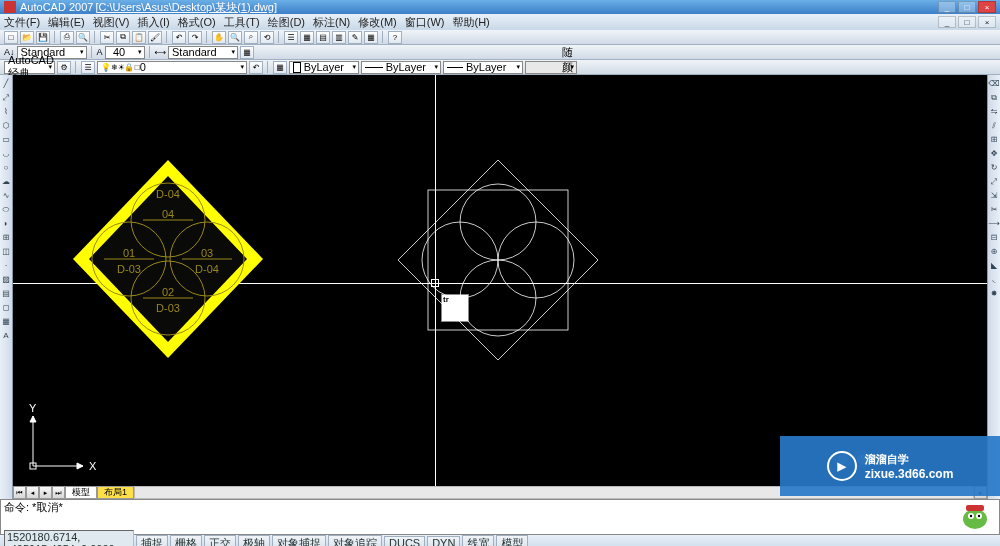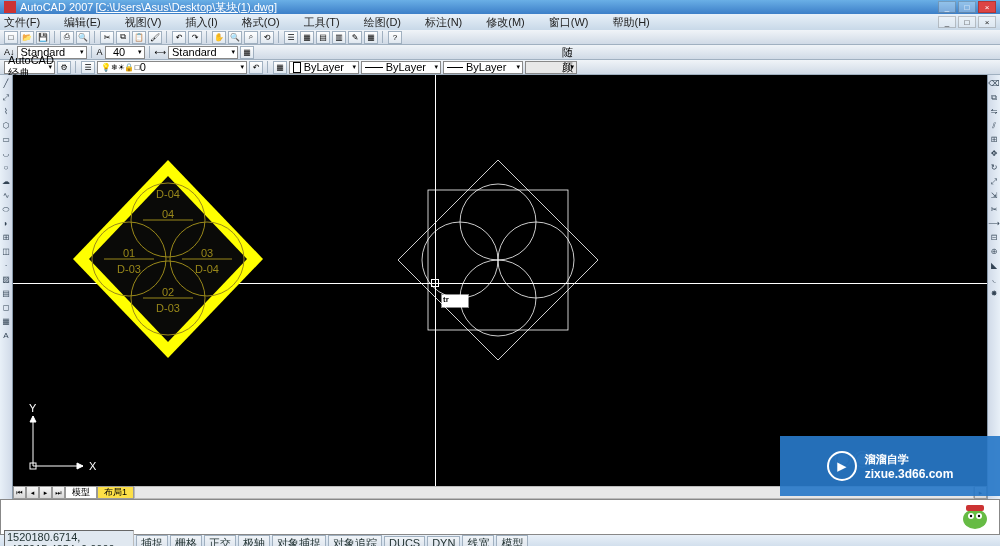--- a/index.html
+++ b/index.html
@@ -4,42 +4,42 @@
   <style>
     * { margin: 0; padding: 0; box-sizing: border-box; font-family: "Microsoft YaHei", sans-serif; font-size: 11px; }
     body { width: 1000px; height: 546px; background: #5a9ad6; overflow: hidden; position: relative; }
     
     .titlebar { height: 14px; background: linear-gradient(#6aafe6,#3c7fc8); display: flex; align-items: center; padding: 0 4px; color: #fff; font-size: 10px; }
     .titlebar .logo { width: 12px; height: 12px; background: #c33; margin-right: 4px; }
     .titlebar .winbtns { margin-left: auto; display: flex; gap: 2px; }
     .winbtn { width: 18px; height: 12px; background: rgba(255,255,255,0.3); border: 1px solid rgba(0,0,0,0.2); display: flex; align-items: center; justify-content: center; font-size: 8px; }
     .winbtn.close { background: #d44; }
     
-    .menubar { height: 16px; background: linear-gradient(#e8f0f8,#c8d8e8); display: flex; align-items: center; padding: 0 4px; font-size: 10px; color: #222; gap: 24px; }
+    .menubar { height: 16px; background: linear-gradient(#e8f0f8,#c8d8e8); display: flex; align-items: center; padding: 0 4px; font-size: 10px; color: #222; gap: 8px; }
     .menubar span { cursor: default; }
     
     .toolbar1, .toolbar2, .toolbar3 { height: 15px; background: linear-gradient(#f0f4f8,#d0dae6); display: flex; align-items: center; padding: 0 4px; gap: 2px; border-bottom: 1px solid #a0b0c0; }
     .tbtn { width: 14px; height: 13px; background: linear-gradient(#fff,#e0e8f0); border: 1px solid #a0b0c0; display: flex; align-items: center; justify-content: center; font-size: 8px; }
     .tsep { width: 2px; height: 12px; border-left: 1px solid #a0b0c0; margin: 0 2px; }
     .tdrop { height: 13px; background: #fff; border: 1px solid #888; font-size: 9px; padding: 0 14px 0 3px; display: flex; align-items: center; position: relative; }
     .tdrop::after { content: "▾"; position: absolute; right: 2px; font-size: 7px; }
     .swatch { width: 11px; height: 11px; border: 1px solid #666; }
     
     .workspace { position: relative; height: 424px; display: flex; }
     .left-tools { width: 13px; background: linear-gradient(90deg,#e8f0f8,#d0dae8); display: flex; flex-direction: column; gap: 1px; padding: 2px 0; border-right: 1px solid #8899aa; }
     .left-tools .lt { height: 13px; display: flex; align-items: center; justify-content: center; font-size: 8px; color: #345; }
     .right-tools { width: 13px; background: linear-gradient(90deg,#d0dae8,#e8f0f8); display: flex; flex-direction: column; gap: 1px; padding: 2px 0; border-left: 1px solid #8899aa; }
     .right-tools .rt { height: 13px; display: flex; align-items: center; justify-content: center; font-size: 8px; color: #345; }
     
     .canvas { flex: 1; background: #000; position: relative; overflow: hidden; }
     
     .crosshair-h { position: absolute; left: 0; right: 0; height: 1px; background: #fff; top: 208px; }
     .crosshair-v { position: absolute; top: 0; bottom: 0; width: 1px; background: #fff; left: 422px; }
     .pickbox { position: absolute; width: 8px; height: 8px; border: 1px solid #fff; left: 418px; top: 204px; }
-    .cmd-input { position: absolute; left: 428px; top: 219px; width: 28px; height: 14px; background: #fff; border: 1px solid #888; font-size: 8px; padding: 0 1px; color: #000; font-weight: bold; }
+    .cmd-input { position: absolute; left: 428px; top: 219px; width: 28px; height: 28px; background: #fff; border: 1px solid #888; font-size: 8px; padding: 0 1px; color: #000; font-weight: bold; }
     
     .ucs { position: absolute; left: 8px; bottom: 18px; color: #fff; font-size: 10px; }
     
     .scroll-h { position: absolute; left: 0; right: 0; bottom: 0; height: 13px; background: #dde5ee; display: flex; align-items: center; }
     .scroll-h .arrows { display: flex; }
     .scroll-h .sbtn { width: 13px; height: 13px; background: linear-gradient(#f8f8f8,#d8d8d8); border: 1px solid #999; font-size: 7px; display: flex; align-items: center; justify-content: center; }
     .tab { height: 13px; padding: 0 6px; background: #fde047; border: 1px solid #999; font-size: 9px; display: flex; align-items: center; }
     .scroll-track { flex: 1; height: 13px; background: #e8e8e8; border: 1px solid #bbb; }
     
     .cmdline { height: 36px; background: #fff; border: 1px solid #888; font-size: 10px; padding: 1px 3px; color: #000; }
@@ -282,20 +282,21 @@
     <div class="rt">⟶</div>
     <div class="rt">⊟</div>
     <div class="rt">⊕</div>
     <div class="rt">◣</div>
     <div class="rt">◟</div>
     <div class="rt">✸</div>
   </div>
 </div>
 
 <div class="cmdline">
+  <div>命令: *取消*</div>
 </div>
 
 <div class="statusbar">
   <div class="st-coord">1520180.6714, -495915.4254, 0.0000</div>
   <div class="st-btn">捕捉</div>
   <div class="st-btn">栅格</div>
   <div class="st-btn">正交</div>
   <div class="st-btn">极轴</div>
   <div class="st-btn">对象捕捉</div>
   <div class="st-btn">对象追踪</div>

